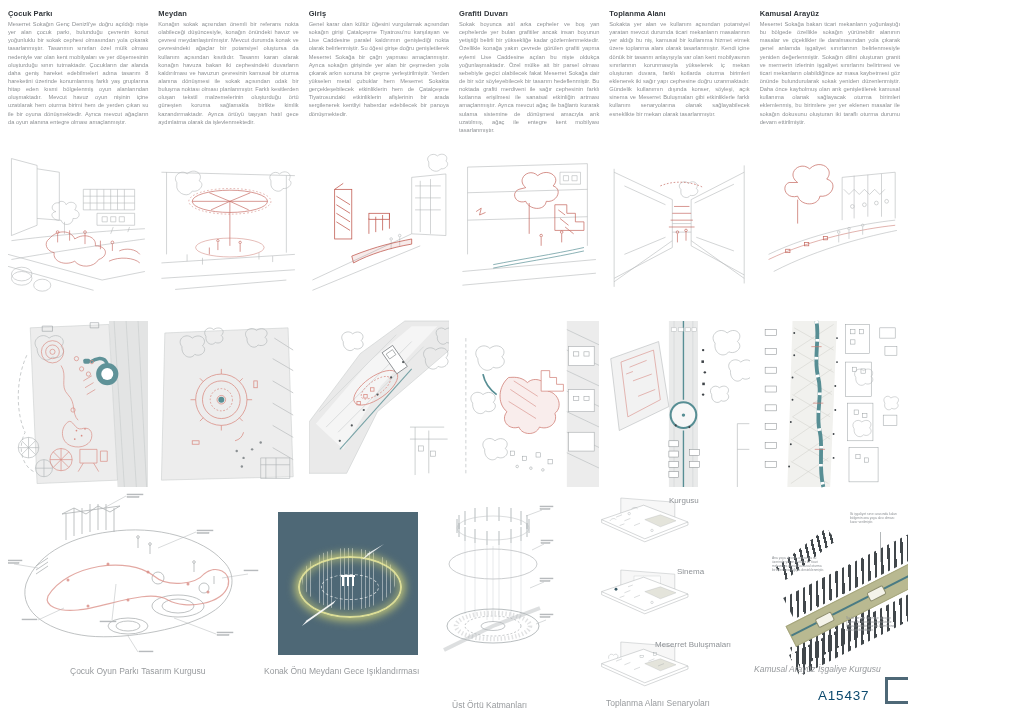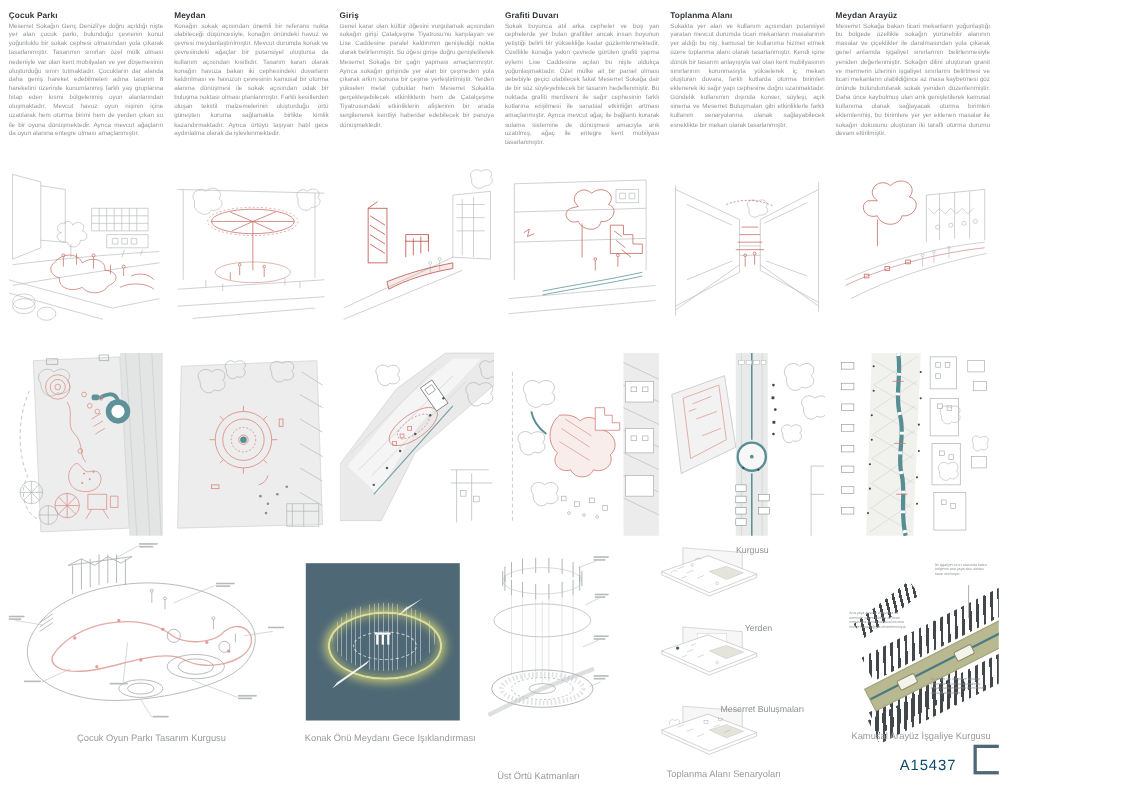--- a/index.html
+++ b/index.html
@@ -70,21 +70,21 @@
     </div>
     <div class="section">
       <h3>Grafiti Duvarı</h3>
       <p>Sokak boyunca atıl arka cepheler ve boş yan cephelerde yer bulan grafitiler ancak insan boyunun yetiştiği belirli bir yüksekliğe kadar gözlemlenmektedir. Özellikle konağa yakın çevrede görülen grafiti yapma eylemi Lise Caddesine açılan bu nişte oldukça yoğunlaşmaktadır. Özel mülke ait bir parsel olması sebebiyle geçici olabilecek fakat Meserret Sokağa dair de bir söz söyleyebilecek bir tasarım hedeflenmiştir. Bu noktada grafiti merdiveni ile sağır cephesinin farklı kotlarına erişilmesi ile sanatsal etkinliğin artması amaçlanmıştır. Ayrıca mevcut ağaç ile bağlantı kurarak sulama sistemine de dönüşmesi amacıyla arık uzatılmış, ağaç ile entegre kent mobilyası tasarlanmıştır.</p>
     </div>
     <div class="section">
       <h3>Toplanma Alanı</h3>
       <p>Sokakta yer alan ve kullanım açısından potansiyel yaratan mevcut durumda ticari mekanların masalarının yer aldığı bu niş, kamusal bir kullanıma hizmet etmek üzere toplanma alanı olarak tasarlanmıştır. Kendi içine dönük bir tasarım anlayışıyla var olan kent mobilyasının sınırlarının korunmasıyla yükselerek iç mekan oluşturan duvara, farklı kotlarda oturma birimleri eklenerek iki sağır yapı cephesine doğru uzanmaktadır. Gündelik kullanımın dışında konser, söyleşi, açık sinema ve Meserret Buluşmaları gibi etkinliklerle farklı kullanım senaryolarına olanak sağlayabilecek esneklikte bir mekan olarak tasarlanmıştır.</p>
     </div>
     <div class="section">
-      <h3>Meydan Arayüz</h3>
+      <h3>Kamusal Arayüz</h3>
       <p>Meserret Sokağa bakan ticari mekanların yoğunlaştığı bu bölgede özellikle sokağın yürünebilir alanının masalar ve çiçeklikler ile daralmasından yola çıkarak genel anlamda işgaliyet sınırlarının belirlenmesiyle yeniden değerlenmiştir. Sokağın dilini oluşturan granit ve mermerin izlerinin işgaliyet sınırlarını belirtmesi ve ticari mekanların olabildiğince az masa kaybetmesi göz önünde bulundurularak sokak yeniden düzenlenmiştir. Daha önce kaybolmuş olan arık genişletilerek kamusal kullanıma olanak sağlayacak oturma birimleri eklemlenmiş, bu birimlere yer yer eklenen masalar ile sokağın dokusunu oluşturan iki taraflı oturma durumu devam ettirilmiştir.</p>
     </div>
   </div>
 
   <div class="sketch-row">
     <div class="cell">
       <svg viewBox="0 0 164 162">
         <g stroke="#b6b9bb" fill="none" stroke-width=".7">
           <path d="M4,8 L34,16 L34,86 L4,98 Z M34,20 L60,24 L60,80 L34,78"></path>
           <path d="M88,44 h60 v24 h-60 z M96,44 v24 M104,44 v24 M112,44 v24 M120,44 v24 M128,44 v24 M136,44 v24 M88,52 h60 M88,60 h60"></path>
@@ -514,21 +514,21 @@
     <div class="nl-strips"></div>
     <div class="nl-glow"></div>
     <div class="nl-inner"></div>
     <div class="nl-beam1"></div>
     <div class="nl-beam2"></div>
     <div class="nl-bar"></div>
     <div class="nl-post" style="left:64px;"></div>
     <div class="nl-post" style="left:69px;"></div>
     <div class="nl-post" style="left:74px;"></div>
   </div>
-  <div class="caption" style="left:277px;top:666px;">Konak Önü Meydanı Gece Işıklandırması</div>
+  <div class="caption" style="left:264px;top:666px;">Konak Önü Meydanı Gece Işıklandırması</div>
 
   <svg class="abs" style="left:436px;top:498px;" width="118" height="164" viewBox="0 0 118 164">
     <g stroke="#9aa0a3" stroke-width=".7">
       <path d="M93,21 v14 M91,25 v14 M85,29 v14 M75,31 v14 M63,33 v14 M51,33 v14 M39,31 v14 M29,29 v14 M23,25 v14 M21,21 v14 M23,17 v14 M29,13 v14 M39,10 v14 M51,9 v14 M63,9 v14 M75,10 v14 M85,13 v14 M91,17 v14"></path>
     </g>
     <ellipse cx="57" cy="30" rx="36" ry="12" stroke="#c3c6c8" fill="none" stroke-width=".6"></ellipse>
     <ellipse cx="57" cy="66" rx="44" ry="15" stroke="#b4b8ba" fill="none" stroke-width=".7"></ellipse>
     <g stroke="#c3c6c8" stroke-width=".5" opacity=".8">
       <path d="M29,43 V116 M39,45 V120 M51,47 V122 M63,47 V122 M75,45 V120 M85,43 V116 M57,48 V124"></path>
     </g>
@@ -585,21 +585,21 @@
     <path d="M6,38 L6,43 L78,75 L150,47 L150,42" fill="none" stroke="#a8acae" stroke-width=".8"></path>
     <path d="M78,38 L104,30 L130,40 L104,50 Z" fill="#e4e4db" stroke="#b5b9bb" stroke-width=".6"></path>
     <g stroke="#9aa0a3" fill="none" stroke-width=".6">
       <path d="M18,30 c-2,-6 4,-10 8,-6 c4,-4 10,0 6,5"></path>
       <path d="M30,34 l10,-4 M44,40 l10,-4 M60,48 l10,-4 M84,34 l10,-4 M100,42 l10,-4"></path>
       <rect x="70" y="24" width="6" height="4"></rect>
         <rect x="92" y="20" width="6" height="4"></rect>
     </g>
   </svg>
   <div class="scenario-label" style="left:669px;top:496px;">Kurgusu</div>
-  <div class="scenario-label" style="left:677px;top:567px;">Yerden</div>
+  <div class="scenario-label" style="left:677px;top:567px;">Sinema</div>
   <div class="scenario-label" style="left:655px;top:640px;text-align:right;">Meserret Buluşmaları</div>
   <div class="caption" style="left:606px;top:698px;">Toplanma Alanı Senaryoları</div>
 
   <div class="pi-fig">
     <div class="hatch" style="left:4px;top:46px;width:232px;height:24px;transform:rotate(-27deg);"></div>
     <div class="hatch" style="left:10px;top:104px;width:228px;height:24px;transform:rotate(-27deg);"></div>
     <div class="hatch" style="left:168px;top:16px;width:80px;height:26px;transform:rotate(-27deg);"></div>
     <div class="hatch" style="left:18px;top:128px;width:90px;height:22px;transform:rotate(-27deg);"></div>
     <div class="hatch" style="left:2px;top:48px;width:64px;height:16px;transform:rotate(-38deg);"></div>
     <div class="pi-strip">
@@ -609,21 +609,21 @@
       <div class="pi-table" style="left:150px;"></div>
       <div class="pi-table" style="left:196px;width:12px;"></div>
     </div>
     <div class="pi-leader" style="left:108px;top:34px;width:1px;height:30px;"></div>
     <div class="pi-leader" style="left:148px;top:96px;width:1px;height:34px;"></div>
     <div class="pi-note" style="left:78px;top:14px;">İki işgaliyet sınırı arasında kalan bölgenin ana yaya aksı olması karar verilmiştir.</div>
     <div class="pi-note" style="left:0px;top:58px;">Ana yaya aksının ortasında su üzerinde yüzen kütleler ile ticari mekanlara dönük kamusal oturma birimleri aracılığıyla desteklenmiştir.</div>
     <div class="pi-note" style="left:136px;top:86px;">İşgaliye sınırlarını belirleyen iz, mevcut haldeki granit zeminin izi olması karar verilmiştir.</div>
     <div class="pi-note" style="left:74px;top:118px;">Su izi yer yer kesintiye uğrayıp çeşme ile tekrar kavuşmaktadır. İhtiyaç halinde oturma birimlerine dönüşebilmektedir.</div>
   </div>
-  <div class="caption" style="left:774px;top:664px;">Kamusal Arayüz İşgaliye Kurgusu</div>
+  <div class="caption" style="left:754px;top:664px;font-style:italic;">Kamusal Arayüz İşgaliye Kurgusu</div>
 
   <div class="sheet-code">A15437</div>
   <div class="sq" style="left:885px;"></div>
   <div class="sq" style="left:919px;"></div>
   <div class="sq" style="left:953px;"></div>
   <div class="sq filled" style="left:987px;"></div>
 
 </div>
 
 </body></html>

